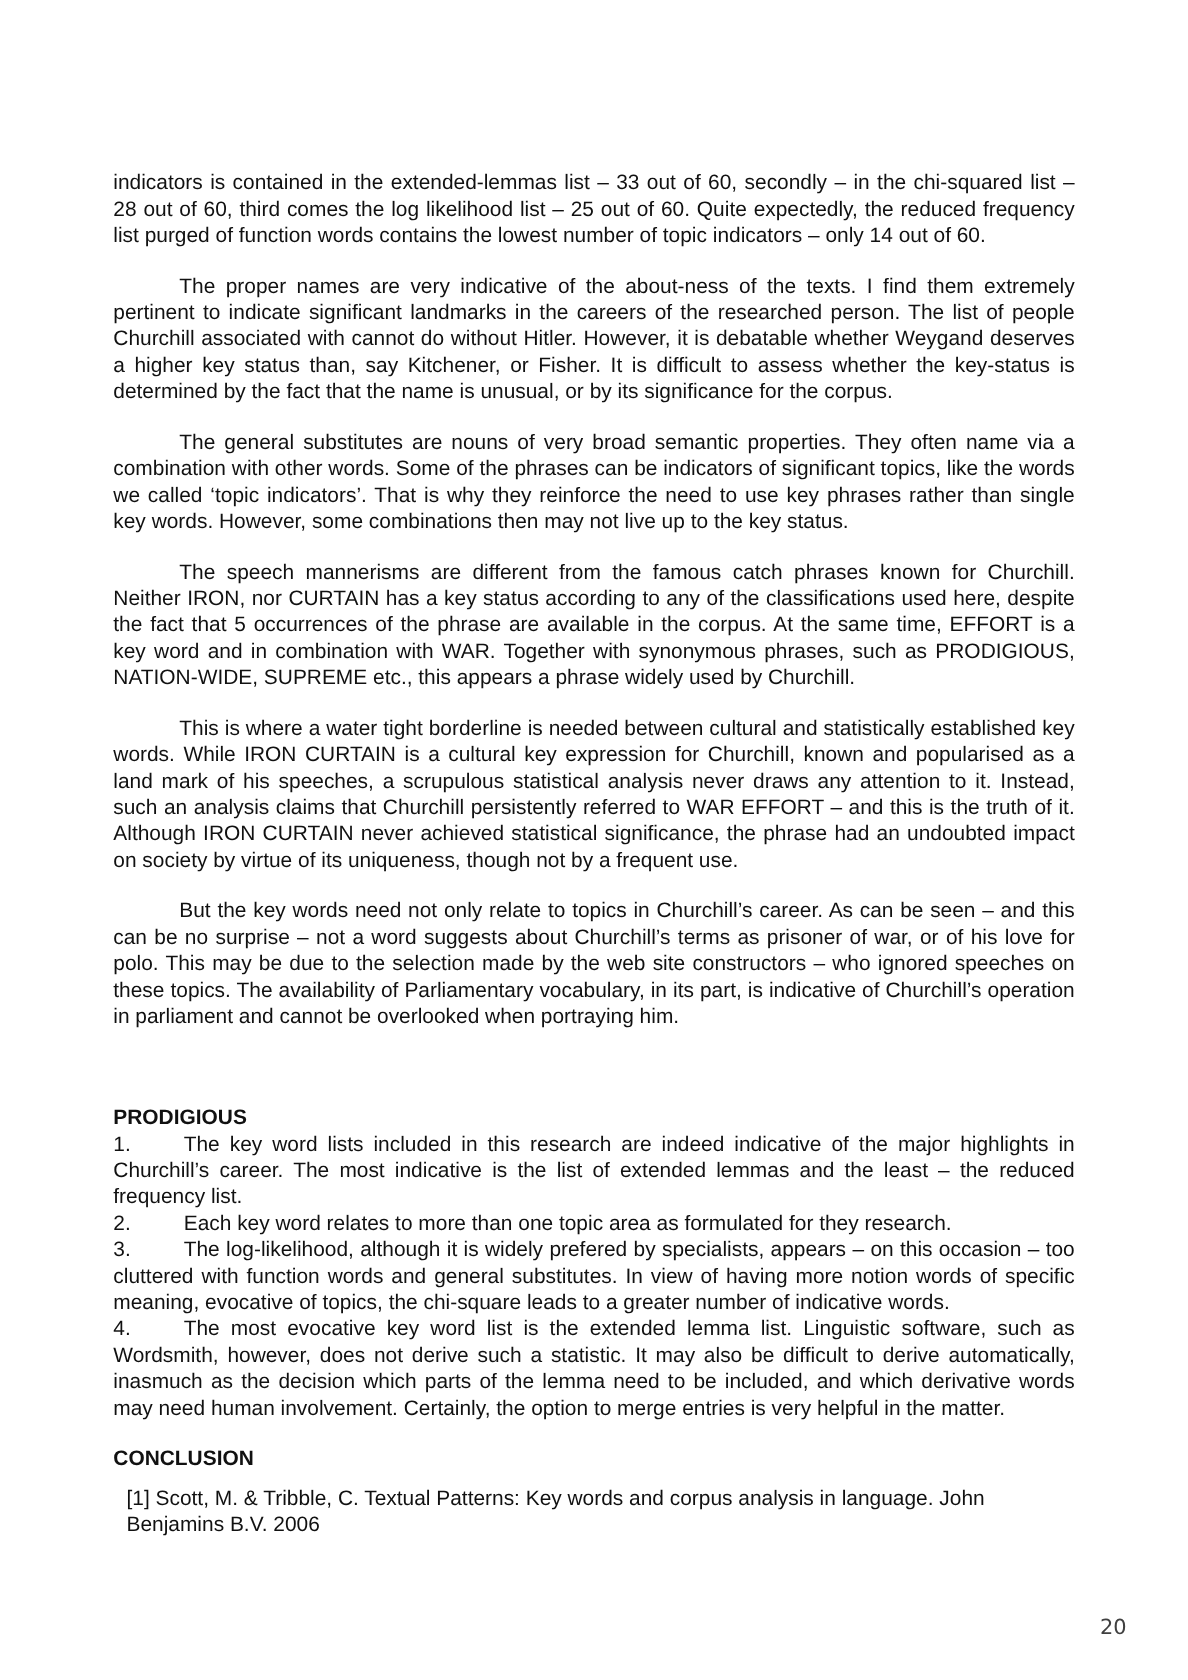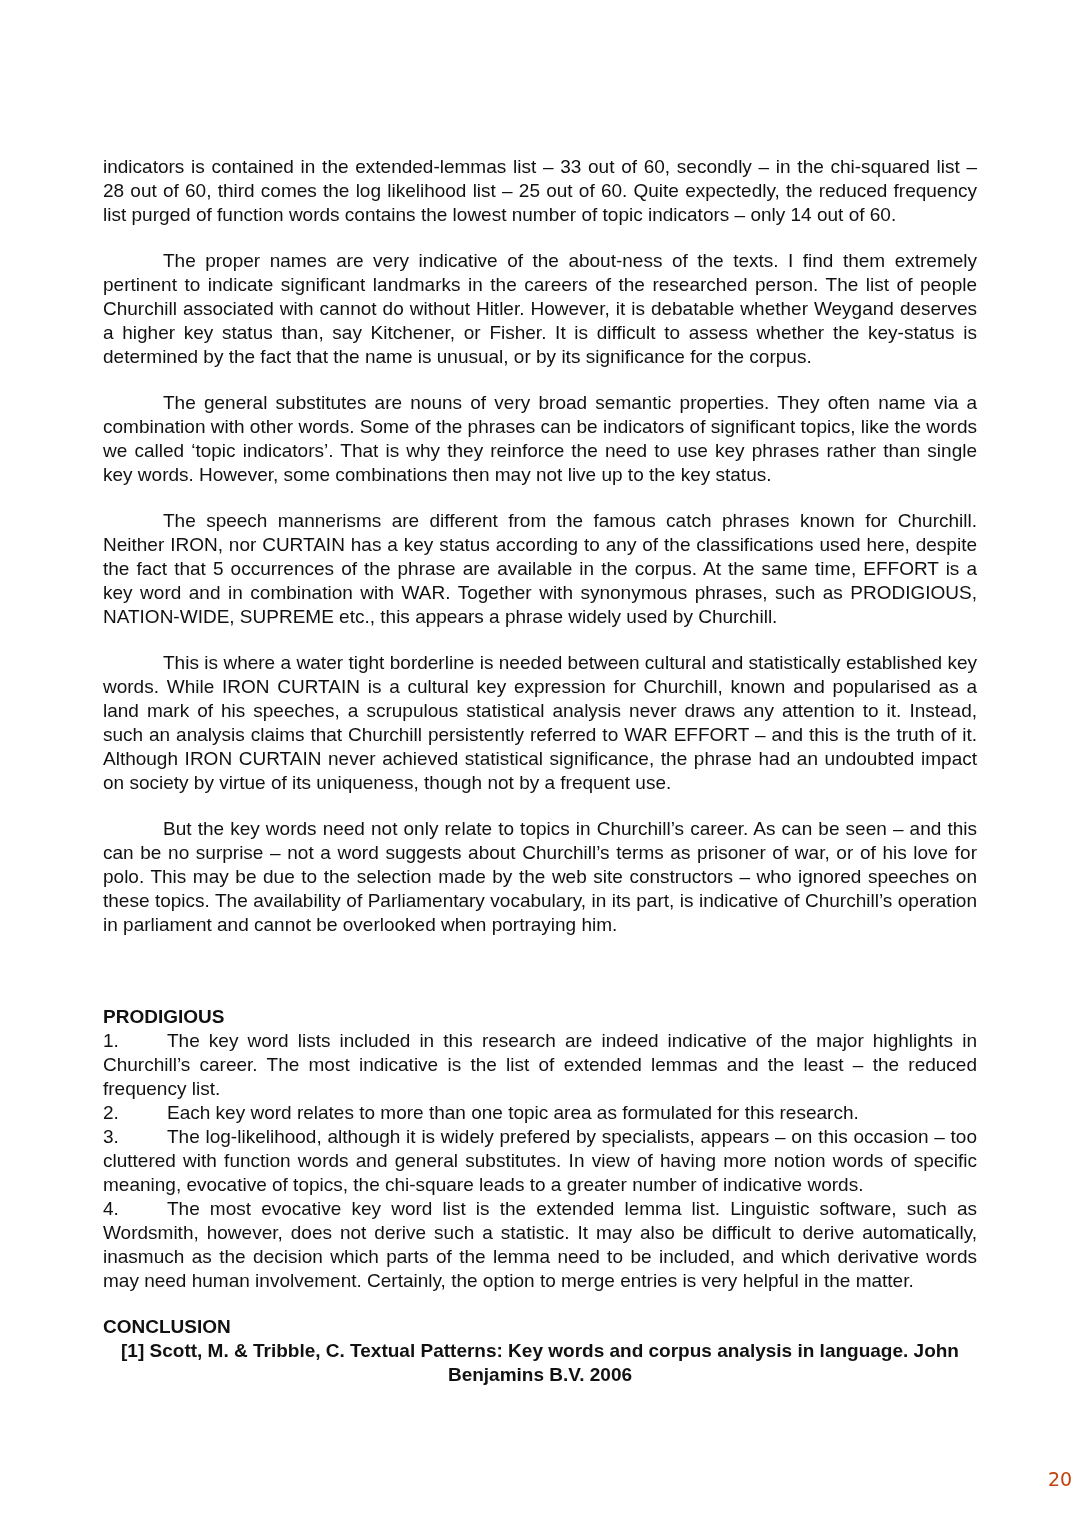--- a/index.html
+++ b/index.html
@@ -12,43 +12,43 @@
     font-size: 19px; line-height: 24px; text-align: justify;
     font-stretch: condensed;
   }
   .para { margin: 0 0 22px 0; }
   .indent { text-indent: 60px; }
   .gap-before-conclusion { height: 46px; }
   .section-title { font-weight: bold; margin: 0; }
   .list-item { margin: 0; display: block; }
   .list-item .num { display: inline-block; width: 64px; }
   .refs { margin-top: 22px; }
-  .ref-entry { margin: 0; text-align: center; font-weight: bold; }
+  .ref-entry { margin: 12px; text-align: left; }
   .page-number {
     position: absolute; left: 1000px; top: 1468px;
-    font-family: "DejaVu Sans", sans-serif; font-size: 19px; color: #c2410c; margin-left: 48px;
+    font-family: "DejaVu Sans", sans-serif; font-size: 19px; color: #404040;
   }
 </style>
 </head>
 <body>
 
 <div class="page-body">
   <p class="para">indicators is contained in the extended-lemmas list – 33 out of 60, secondly – in the chi-squared list – 28 out of 60, third comes the log likelihood list – 25 out of 60. Quite expectedly, the reduced frequency list purged of function words contains the lowest number of topic indicators – only 14 out of 60.</p>
   <p class="para indent">The proper names are very indicative of the about-ness of the texts. I find them extremely pertinent to indicate significant landmarks in the careers of the researched person. The list of people Churchill associated with cannot do without Hitler. However, it is debatable whether Weygand deserves a higher key status than, say Kitchener, or Fisher. It is difficult to assess whether the key-status is determined by the fact that the name is unusual, or by its significance for the corpus.</p>
   <p class="para indent">The general substitutes are nouns of very broad semantic properties. They often name via a combination with other words. Some of the phrases can be indicators of significant topics, like the words we called ‘topic indicators’. That is why they reinforce the need to use key phrases rather than single key words. However, some combinations then may not live up to the key status.</p>
   <p class="para indent">The speech mannerisms are different from the famous catch phrases known for Churchill. Neither IRON, nor CURTAIN has a key status according to any of the classifications used here, despite the fact that 5 occurrences of the phrase are available in the corpus.  At the same time, EFFORT is a key word and in combination with WAR. Together with synonymous phrases, such as PRODIGIOUS, NATION-WIDE, SUPREME etc., this appears a phrase widely used by Churchill.</p>
   <p class="para indent">This is where a water tight borderline is needed between cultural and statistically established key words. While IRON CURTAIN is a cultural key expression for Churchill, known and popularised as a land mark of his speeches, a scrupulous statistical analysis never draws any attention to it. Instead, such an analysis claims that Churchill persistently referred to WAR EFFORT – and this is the truth of it. Although IRON CURTAIN never achieved statistical significance, the phrase had an undoubted impact on society by virtue of its uniqueness, though not by a frequent use.</p>
   <p class="para indent">But the key words need not only relate to topics in Churchill’s career. As can be seen – and this can be no surprise – not a word suggests about Churchill’s terms as prisoner of war, or of his love for polo. This may be due to the selection made by the web site constructors – who ignored speeches on these topics. The availability of Parliamentary vocabulary, in its part, is indicative of Churchill’s operation in parliament and cannot be overlooked when portraying him.</p>
 
   <div class="gap-before-conclusion"></div>
 
   <div>
     <p class="section-title">PRODIGIOUS</p>
     <p class="list-item"><span class="num">1.</span><span>The key word lists included in this research are indeed indicative of the major highlights in Churchill’s career. The most indicative is the list of extended lemmas and the least – the reduced frequency list.</span></p>
-    <p class="list-item"><span class="num">2.</span><span>Each key word relates to more than one topic area as formulated for this research.</span></p>
+    <p class="list-item"><span class="num">2.</span><span>Each key word relates to more than one topic area as formulated for they research.</span></p>
     <p class="list-item"><span class="num">3.</span><span>The log-likelihood, although it is widely prefered by specialists, appears – on this occasion – too cluttered with function words and general substitutes. In view of having more notion words of specific meaning, evocative of topics, the chi-square leads to a greater number of indicative words.</span></p>
     <p class="list-item"><span class="num">4.</span><span>The most evocative key word list is the extended lemma list. Linguistic software, such as Wordsmith, however, does not derive such a statistic. It may also be difficult to derive automatically, inasmuch as the decision which parts of the lemma need to be included, and which derivative words may need human involvement. Certainly, the option to merge entries is very helpful in the matter.</span></p>
   </div>
 
   <div class="refs">
     <p class="section-title">CONCLUSION</p>
     <p class="ref-entry">[1] Scott, M.  &amp; Tribble, C. Textual Patterns: Key words and corpus analysis in language. John Benjamins B.V. 2006</p>
   </div>
 </div>
 

